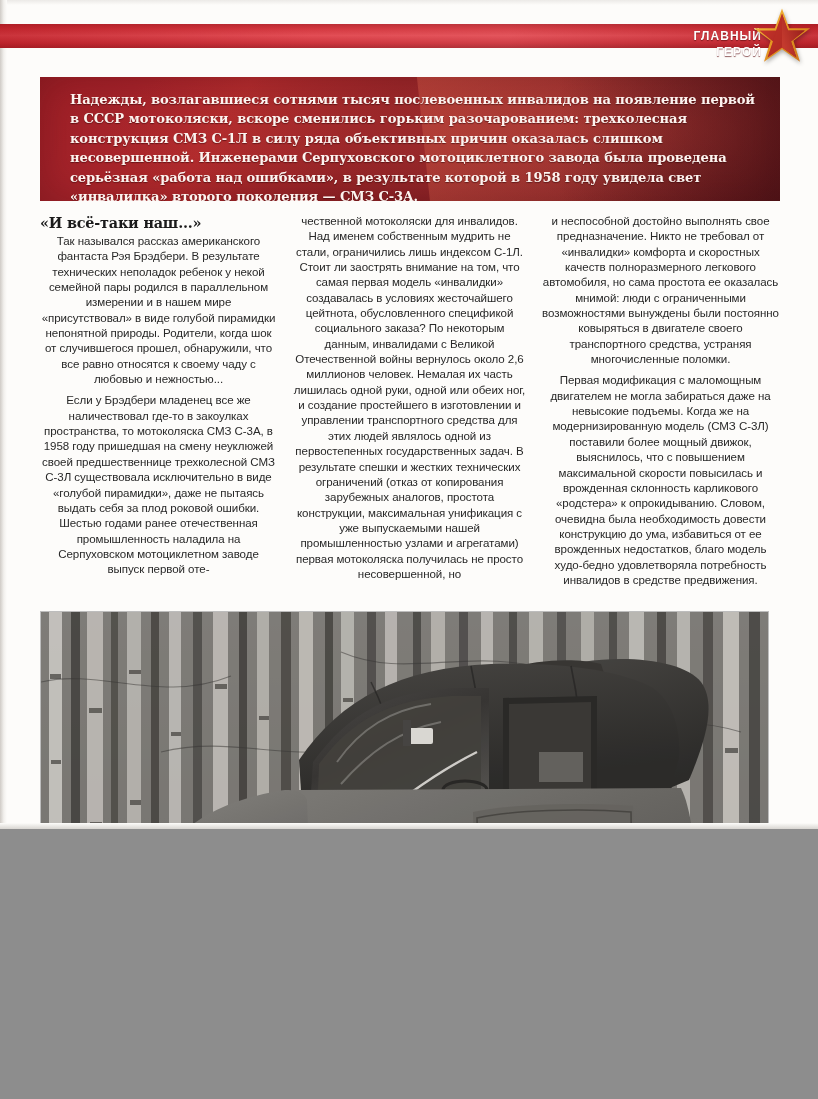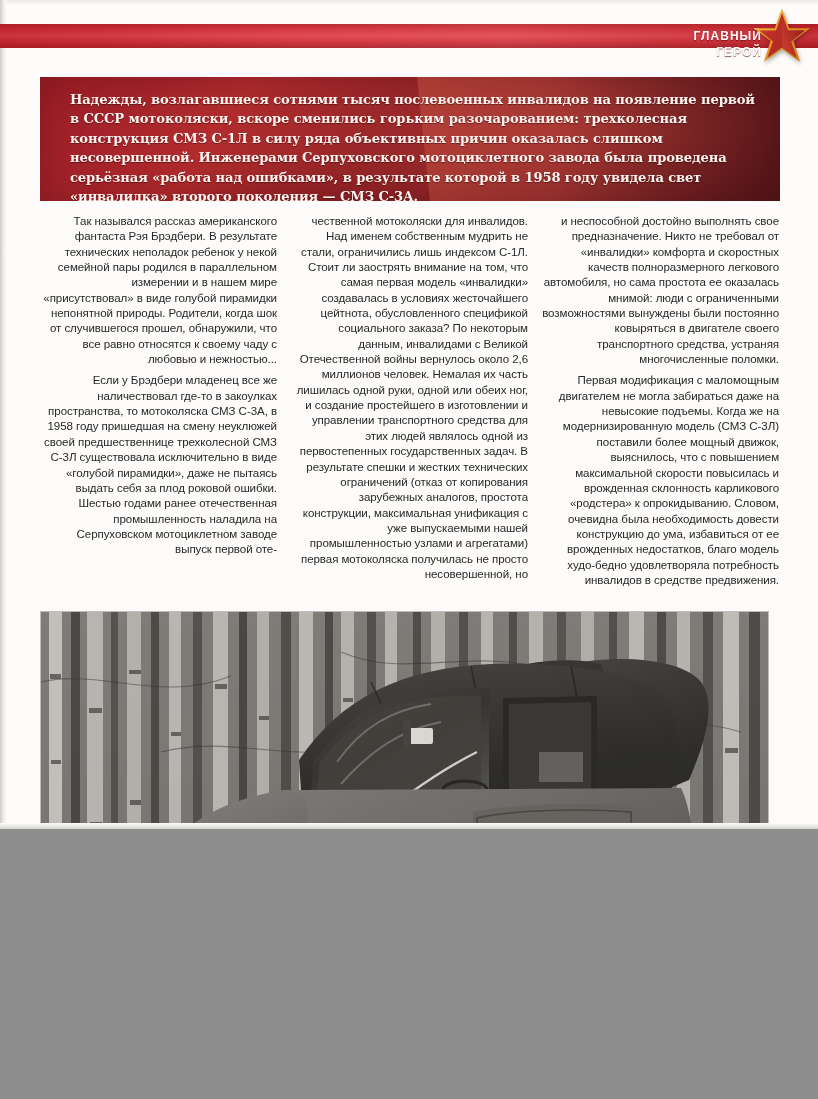--- a/index.html
+++ b/index.html
@@ -123,21 +123,21 @@
   }
   .col {
     width: 237px;
     color: #2a2a2a;
   }
   .col p {
     margin: 0;
     font-size: 11.55px;
     line-height: 15.35px;
     letter-spacing: -0.07px;
-    text-align: right;
+    text-align: center;
     color: #282828;
     font-family: "Liberation Sans", "DejaVu Sans", sans-serif;
   }
   .col p + p { margin-top: 6px; }
   .subhead {
     margin: 0 0 2px 0;
     font-family: "DejaVu Serif", "Liberation Serif", serif;
     font-size: 14.4px;
     font-weight: bold;
     color: #1b1b1b;
@@ -222,20 +222,21 @@
     <polygon points="50,11 50,67 26,84 35,57" fill="#b92f27" opacity="0.55"></polygon>
   </svg>
 
   <div class="lead-box">
     <p class="lead-text">Надежды, возлагавшиеся сотнями тысяч послевоенных инвалидов на появление первой в СССР мотоколяски, вскоре сменились горьким разочарованием: трехколесная конструкция СМЗ С-1Л в силу ряда объективных причин оказалась слишком несовершенной. Инженерами Серпуховского мотоциклетного завода была проведена серьёзная «работа над ошибками», в результате которой в 1958 году увидела свет «инвалидка» второго поколения — СМЗ С-3А.</p>
   </div>
 
   <div class="columns">
 
     <div class="col">
+      <h2 class="subhead">«И всё-таки наш...»</h2>
       <p>Так назывался рассказ американского фантаста Рэя Брэдбери. В результате технических неполадок ребенок у некой семейной пары родился в параллельном измерении и в нашем мире «присутствовал» в виде голубой пирамидки непонятной природы. Родители, когда шок от случившегося прошел, обнаружили, что все равно относятся к своему чаду с любовью и нежностью...</p>
       <p>Если у Брэдбери младенец все же наличествовал где-то в закоулках пространства, то мотоколяска СМЗ С-3А, в 1958 году пришедшая на смену неуклюжей своей предшественнице   трехколесной СМЗ С-3Л существовала исключительно в виде «голубой пирамидки», даже не пытаясь выдать себя за плод роковой ошибки. Шестью годами ранее отечественная промышленность наладила на Серпуховском мотоциклетном заводе выпуск первой оте-</p>
     </div>
 
     <div class="col">
       <p>чественной мотоколяски для инвалидов. Над именем собственным мудрить не стали, ограничились лишь индексом С-1Л. Стоит ли заострять внимание на том, что самая первая модель «инвалидки» создавалась в условиях жесточайшего цейтнота, обусловленного спецификой социального заказа? По некоторым данным, инвалидами с Великой Отечественной войны вернулось около 2,6 миллионов человек. Немалая их часть лишилась одной руки, одной или обеих ног, и создание простейшего в изготовлении и управлении транспортного средства для этих людей являлось одной из первостепенных государственных задач. В результате спешки и жестких технических ограничений (отказ от копирования зарубежных аналогов, простота конструкции, максимальная унификация с уже выпускаемыми нашей промышленностью узлами и агрегатами) первая мотоколяска получилась не просто несовершенной, но</p>
     </div>
 
     <div class="col">
       <p>и неспособной достойно выполнять свое предназначение. Никто не требовал от «инвалидки» комфорта и скоростных качеств полноразмерного легкового автомобиля, но сама простота ее оказалась мнимой: люди с ограниченными возможностями вынуждены были постоянно ковыряться в двигателе своего транспортного средства, устраняя многочисленные поломки.</p>

